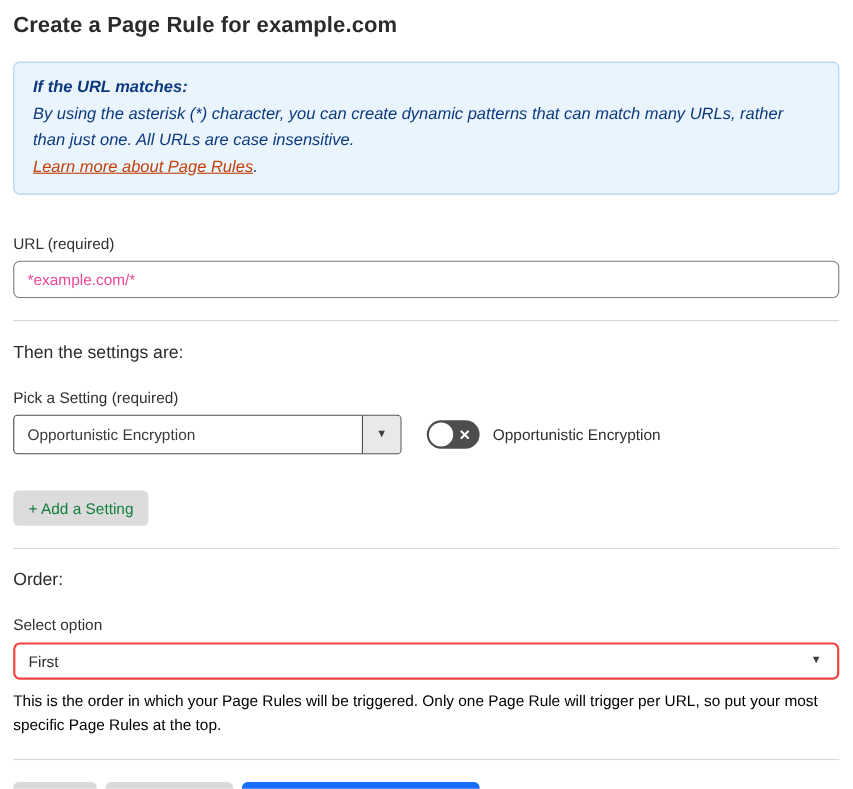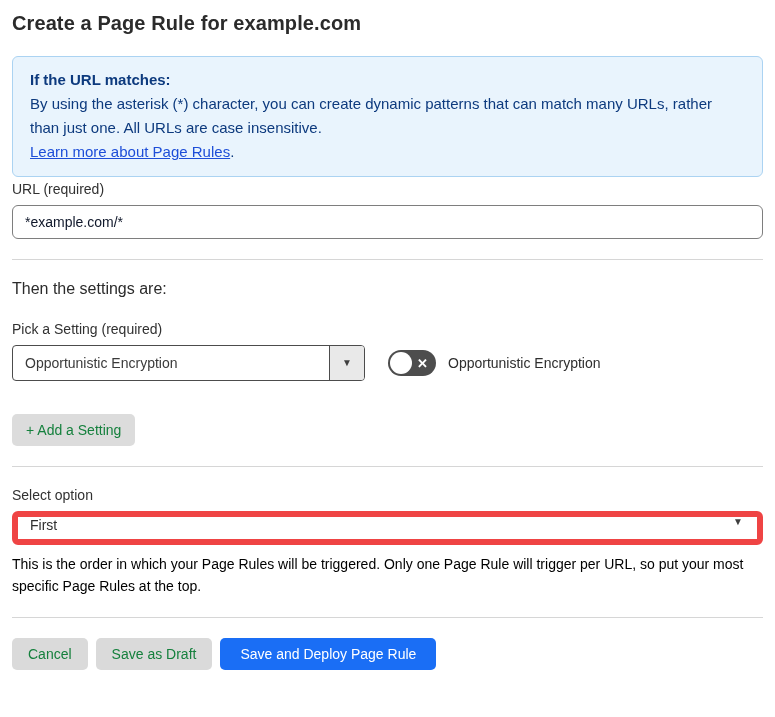--- a/index.html
+++ b/index.html
@@ -24,41 +24,42 @@
 
   
   .info-box {
     background: #e9f4fd;
     border: 1px solid #abd3f2;
     border-radius: 6px;
     padding: 11px 17px 12px 17px;
     font-size: 15px;
     line-height: 24px;
     color: #0d3a7e;
-    margin-bottom: 4px;
+    margin-bottom: 36px;
+    font-style: italic;
   }
   .info-box .info-heading { font-weight: 700; }
   .info-box a {
-    color: #1d4ed8;
+    color: #c2410c;
     text-decoration: underline;
     cursor: pointer;
   }
   .info-box .link-suffix { color: #0d3a7e; }
 
   
   .field-label { font-size: 14px; margin-bottom: 8px; color: #313131; }
   .text-input {
     width: 100%;
     height: 33px;
     border: 1px solid #7e7e7e;
     border-radius: 6px;
     padding: 16px 12px;
     font-size: 14px;
     font-family: "Liberation Sans", sans-serif;
-    color: #0f172a;
+    color: #ec4899;
     background: #ffffff;
     outline: none;
   }
   .hint { font-size: 13px; color: #3c3c3c; margin-top: 7px; }
 
   .divider { border: none; border-top: 1px solid #d6d6d6; margin: 20px 0; }
 
   .section-heading {
     font-size: 16px;
     font-weight: 400;
@@ -134,25 +135,25 @@
     color: #15803d;
     background: #dadada;
   }
   .btn-add { margin-top: 33px; padding: 8px 14px; background: #dcdcdc; }
   .btn-primary { background: #1a6ef5; color: #ffffff; padding: 8px 20px; }
 
   
   .select {
     width: 100%;
     height: 34px;
-    border: 6px solid #ef4444;
+    border: 2px solid #ef4444;
     border-radius: 6px;
     background: #ffffff;
     display: flex;
-    align-items: flex-start;
+    align-items: center;
     justify-content: space-between;
     padding: 0 14px 0 12px;
     font-size: 14px;
     color: #2e2e2e;
     cursor: pointer;
   }
   .help-text {
     font-size: 14px;
     line-height: 22px;
     color: #000000;
@@ -198,20 +199,21 @@
         <span class="toggle-x">✕</span>
       </div>
       <span class="toggle-label">Opportunistic Encryption</span>
     </div>
   </div>
 
   <button class="btn btn-add">+ Add a Setting</button>
 
   <hr class="divider">
 
+  <div class="section-heading">Order:</div>
 
   <div class="field-label">Select option</div>
 
   <div class="select">
     <span>First</span>
     <span class="caret">▼</span>
   </div>
 
   <div class="help-text">This is the order in which your Page Rules will be triggered. Only one Page Rule will trigger per URL, so put your most specific Page Rules at the top.</div>
 

